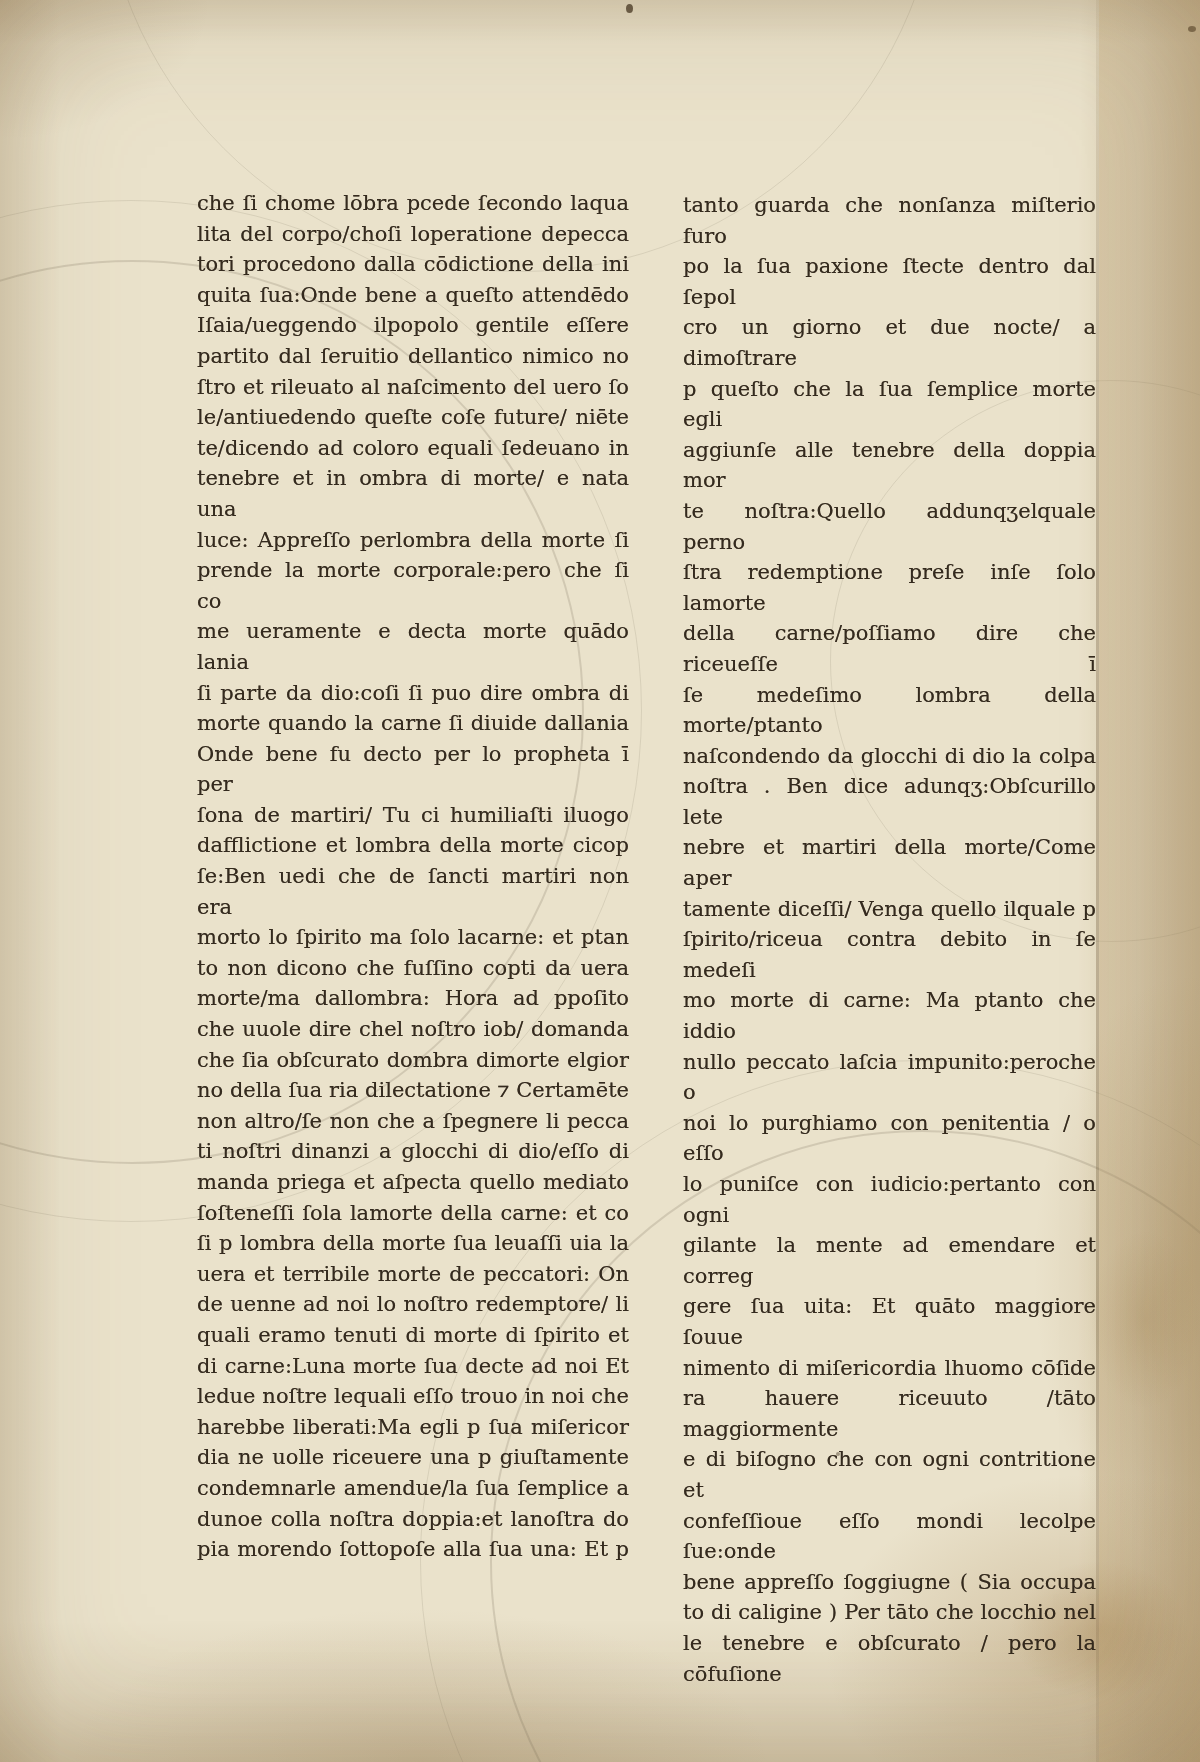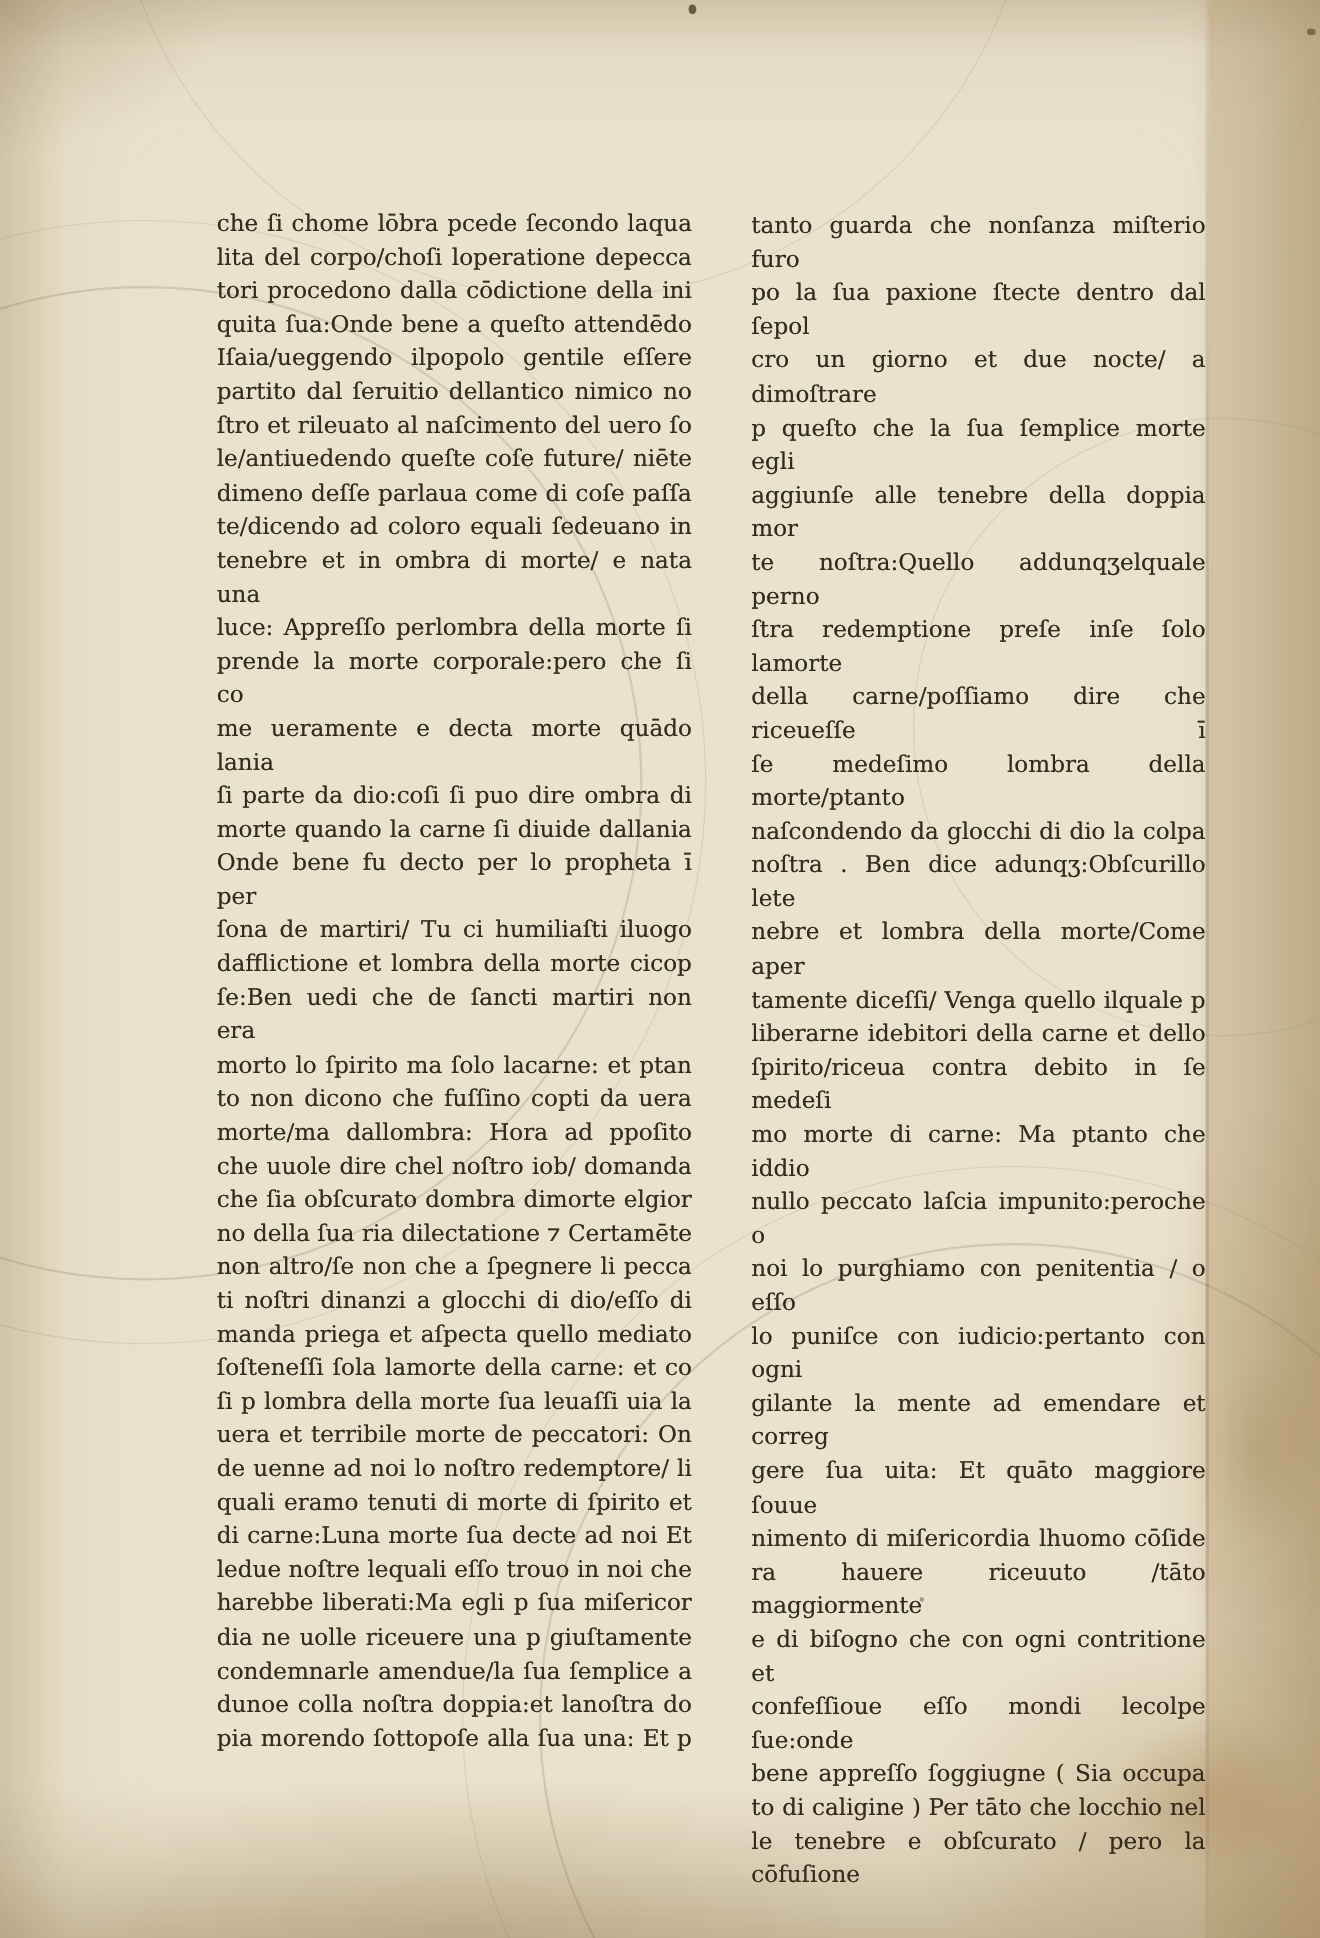--- a/index.html
+++ b/index.html
@@ -68,21 +68,20 @@
 <div class="column col-left">
   <div id="left-lines">
       <div class="line">che ſi chome lōbra pcede ſecondo laqua</div>
       <div class="line">lita del corpo/choſi loperatione depecca</div>
       <div class="line">tori procedono dalla cōdictione della ini</div>
       <div class="line">quita ſua:Onde bene a queſto attendēdo</div>
       <div class="line">Iſaia/ueggendo ilpopolo gentile eſſere</div>
       <div class="line">partito dal ſeruitio dellantico nimico no</div>
       <div class="line">ſtro et rileuato al naſcimento del uero ſo</div>
       <div class="line">le/antiuedendo queſte coſe future/ niēte</div>
-      <div class="line">dimeno deſſe parlaua come di coſe paſſa</div>
       <div class="line">te/dicendo ad coloro equali ſedeuano in</div>
       <div class="line">tenebre et in ombra di morte/ e nata una</div>
       <div class="line">luce: Appreſſo perlombra della morte ſi</div>
       <div class="line">prende la morte corporale:pero che ſi co</div>
       <div class="line">me ueramente e decta morte quādo lania</div>
       <div class="line">ſi parte da dio:coſi ſi puo dire ombra di</div>
       <div class="line">morte quando la carne ſi diuide dallania</div>
       <div class="line">Onde bene fu decto per lo propheta ī per</div>
       <div class="line">ſona de martiri/ Tu ci humiliaſti iluogo</div>
       <div class="line">dafflictione et lombra della morte cicop</div>
@@ -117,23 +116,22 @@
       <div class="line">po la ſua paxione ſtecte dentro dal ſepol</div>
       <div class="line">cro un giorno et due nocte/ a dimoſtrare</div>
       <div class="line">p queſto che la ſua ſemplice morte egli</div>
       <div class="line">aggiunſe alle tenebre della doppia mor</div>
       <div class="line">te noſtra:Quello addunqʒelquale perno</div>
       <div class="line">ſtra redemptione preſe inſe ſolo lamorte</div>
       <div class="line">della carne/poſſiamo dire che riceueſſe ī</div>
       <div class="line">ſe medeſimo lombra della morte/ptanto</div>
       <div class="line">naſcondendo da glocchi di dio la colpa</div>
       <div class="line">noſtra . Ben dice adunqʒ:Obſcurillo lete</div>
-      <div class="line">nebre et lombra della morte/Come aper</div>
+      <div class="line">nebre et martiri della morte/Come aper</div>
       <div class="line">tamente diceſſi/ Venga quello ilquale p</div>
-      <div class="line">liberarne idebitori della carne et dello</div>
       <div class="line">ſpirito/riceua contra debito in ſe medeſi</div>
       <div class="line">mo morte di carne: Ma ptanto che iddio</div>
       <div class="line">nullo peccato laſcia impunito:peroche o</div>
       <div class="line">noi lo purghiamo con penitentia / o eſſo</div>
       <div class="line">lo puniſce con iudicio:pertanto con ogni</div>
       <div class="line">gilante la mente ad emendare et correg</div>
       <div class="line">gere ſua uita: Et quāto maggiore ſouue</div>
       <div class="line">nimento di miſericordia lhuomo cōſide</div>
       <div class="line">ra hauere riceuuto /tāto maggiormente</div>
       <div class="line">e di biſogno che con ogni contritione et</div>

